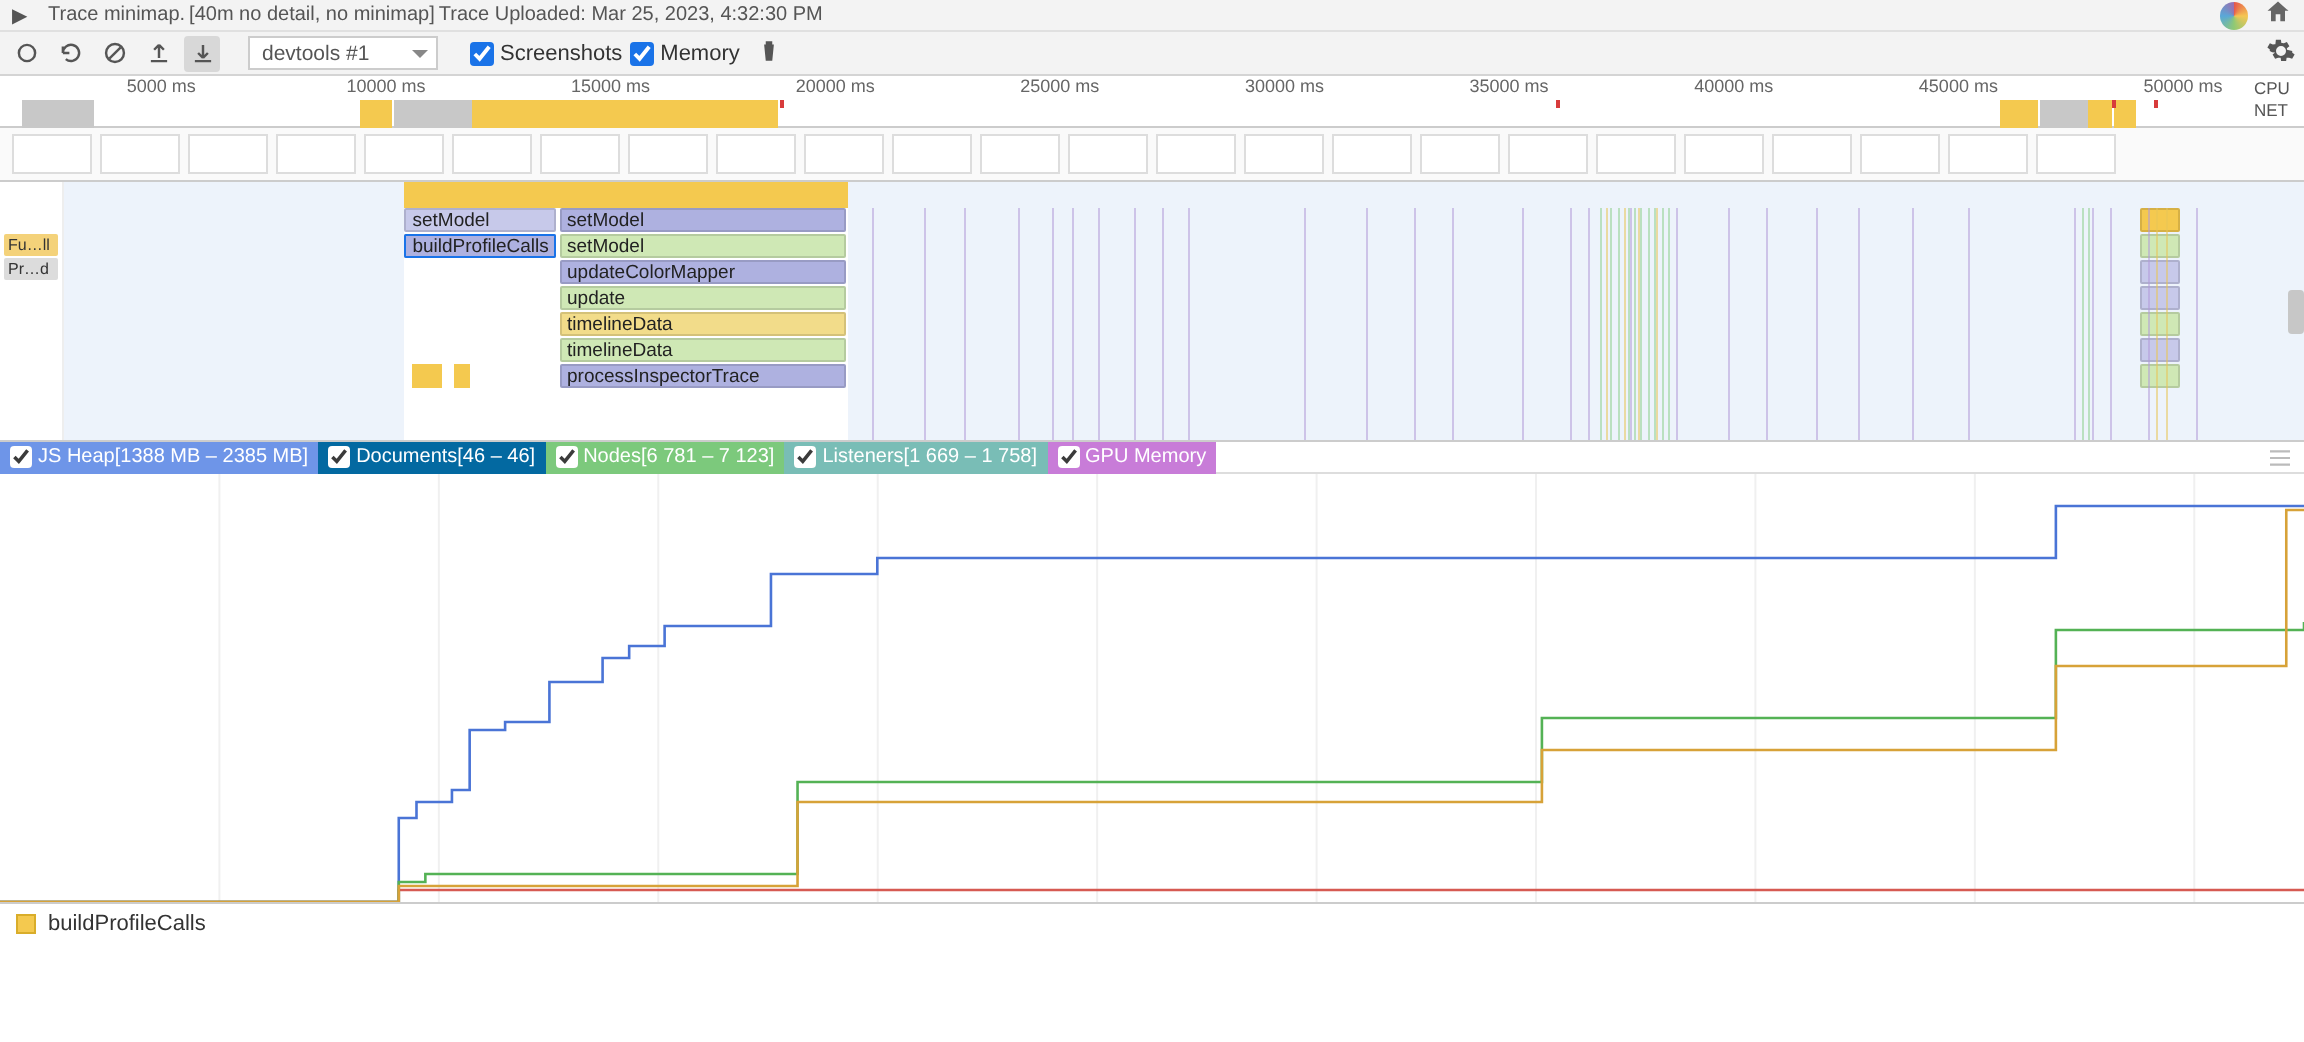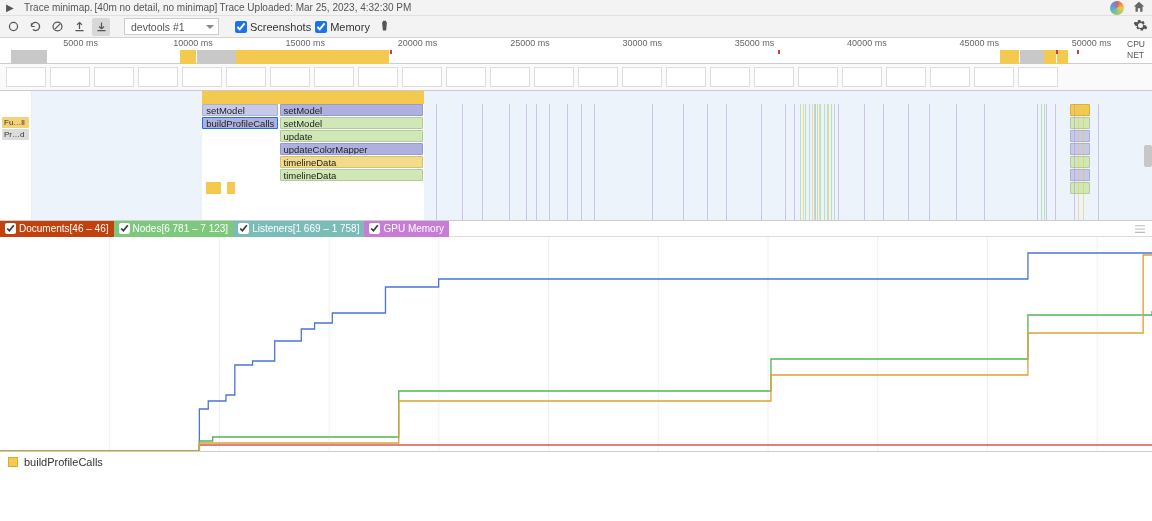--- a/index.html
+++ b/index.html
@@ -55,21 +55,21 @@
 .chip{position:absolute; width:3px; height:12px;}
 .bgband{position:absolute; top:0; bottom:0;}
 .mtlabel{position:absolute; font-size:8.5px; color:#aaa;}
 .resize-right{position:absolute; right:0; top:50%; width:8px; height:22px; background:#c7c7c7; border-radius:2px; transform:translateY(-50%);}
 
 
 .counters { height: 16px; display:flex; align-items:center; font-size:10px; background:#fff; border-bottom:1px solid #ddd; position:relative;}
 .cnt { display:flex; align-items:center; gap:3px; padding:0 5px; height:16px;}
 .cnt input{width:11px;height:11px; accent-color:#fff;}
 .cnt.blue{background:#6e95e8; color:#fff;}
-.cnt.red{background:#c2410c; color:#fff;align-items:center;}
+.cnt.red{background:#0369a1; color:#fff;align-items:center;}
 .cnt.green{background:#7cc97c; color:#fff;}
 .cnt.teal{background:#79bdb6; color:#fff;}
 .cnt.purple{background:#c87cd8; color:#fff;}
 .hamburger{position:absolute; right:6px; top:3px; color:#bbb;}
 .hamburger svg{width:12px;height:10px; stroke:#bbb; stroke-width:1.3;}
 
 
 .linechart { height: 214px; background:#fff; position:relative; }
 .linechart svg { width:100%; height:100%; }
 .grid line{stroke:#f0f0f0; stroke-width:1;}
@@ -237,30 +237,33 @@
   <div class="flame-rows" id="flame-rows">
       <div class="frow">
         <div class="fblk" style="left: 15.2%; width: 6.8%; background: rgb(199, 201, 234);">setModel</div>
         <div class="fblk" style="left: 22.1%; width: 12.8%; background: rgb(174, 177, 224);">setModel</div>
       </div>
       <div class="frow">
         <div class="fblk sel" style="left: 15.2%; width: 6.8%; background: rgb(174, 177, 224);">buildProfileCalls</div>
         <div class="fblk" style="left: 22.1%; width: 12.8%; background: rgb(207, 232, 181);">setModel</div>
       </div>
       <div class="frow">
+        <div class="fblk" style="left: 22.1%; width: 12.8%; background: rgb(174, 177, 224);">updateColorMapper</div>
+      </div>
+      <div class="frow">
         <div class="fblk" style="left: 22.1%; width: 12.8%; background: rgb(207, 232, 181);">update</div>
       </div>
       <div class="frow">
-        <div class="fblk" style="left: 22.1%; width: 12.8%; background: rgb(174, 177, 224);">updateColorMapper</div>
-      </div>
-      <div class="frow">
         <div class="fblk" style="left: 22.1%; width: 12.8%; background: rgb(242, 220, 138);">timelineData</div>
       </div>
       <div class="frow">
         <div class="fblk" style="left: 22.1%; width: 12.8%; background: rgb(207, 232, 181);">timelineData</div>
+      </div>
+      <div class="frow">
+        <div class="fblk" style="left: 22.1%; width: 12.8%; background: rgb(174, 177, 224);">processInspectorTrace</div>
       </div>
       <div class="chip" style="left: 15.5%; top: 78px; width: 1.4%; height: 12px; background: rgb(244, 201, 79);"></div>
       <div class="chip" style="left: 17.4%; top: 78px; width: 0.7%; height: 12px; background: rgb(244, 201, 79);"></div>
       <div class="fblk" style="left: 92.7%; width: 1.8%; top: 0px; background: rgb(244, 201, 79); position: absolute;"></div>
       <div class="fblk" style="left: 92.7%; width: 1.8%; top: 13px; background: rgb(207, 232, 181); position: absolute;"></div>
       <div class="fblk" style="left: 92.7%; width: 1.8%; top: 26px; background: rgb(199, 201, 234); position: absolute;"></div>
       <div class="fblk" style="left: 92.7%; width: 1.8%; top: 39px; background: rgb(199, 201, 234); position: absolute;"></div>
       <div class="fblk" style="left: 92.7%; width: 1.8%; top: 52px; background: rgb(207, 232, 181); position: absolute;"></div>
       <div class="fblk" style="left: 92.7%; width: 1.8%; top: 65px; background: rgb(199, 201, 234); position: absolute;"></div>
       <div class="fblk" style="left: 92.7%; width: 1.8%; top: 78px; background: rgb(207, 232, 181); position: absolute;"></div>
@@ -312,20 +315,24 @@
       <div class="vbar" style="left: 69.6%; background: rgb(232, 197, 87);"></div>
       <div class="vbar" style="left: 70.3%; background: rgb(232, 197, 87);"></div>
       <div class="vbar" style="left: 71.1%; background: rgb(232, 197, 87);"></div>
       <div class="vbar" style="left: 93.4%; background: rgb(232, 197, 87);"></div>
       <div class="vbar" style="left: 93.8%; background: rgb(232, 197, 87);"></div>
     </div>
   <div class="resize-right"></div>
 </div>
 
 <div class="counters" id="counters">
+  <label class="cnt blue">
+      <input type="checkbox" checked="" style="">
+      <span>JS Heap[1388 MB – 2385 MB]</span>
+    </label>
     <label class="cnt red">
       <input type="checkbox" checked="" style="">
       <span>Documents[46 – 46]</span>
     </label>
     <label class="cnt green">
       <input type="checkbox" checked="" style="">
       <span>Nodes[6 781 – 7 123]</span>
     </label>
     <label class="cnt teal">
       <input type="checkbox" checked="" style="">

